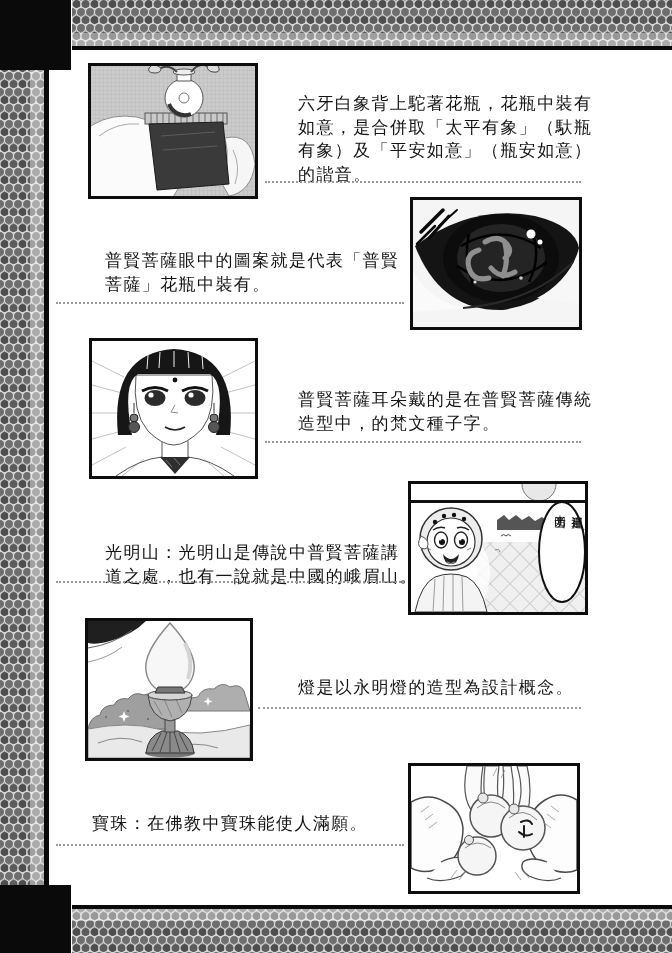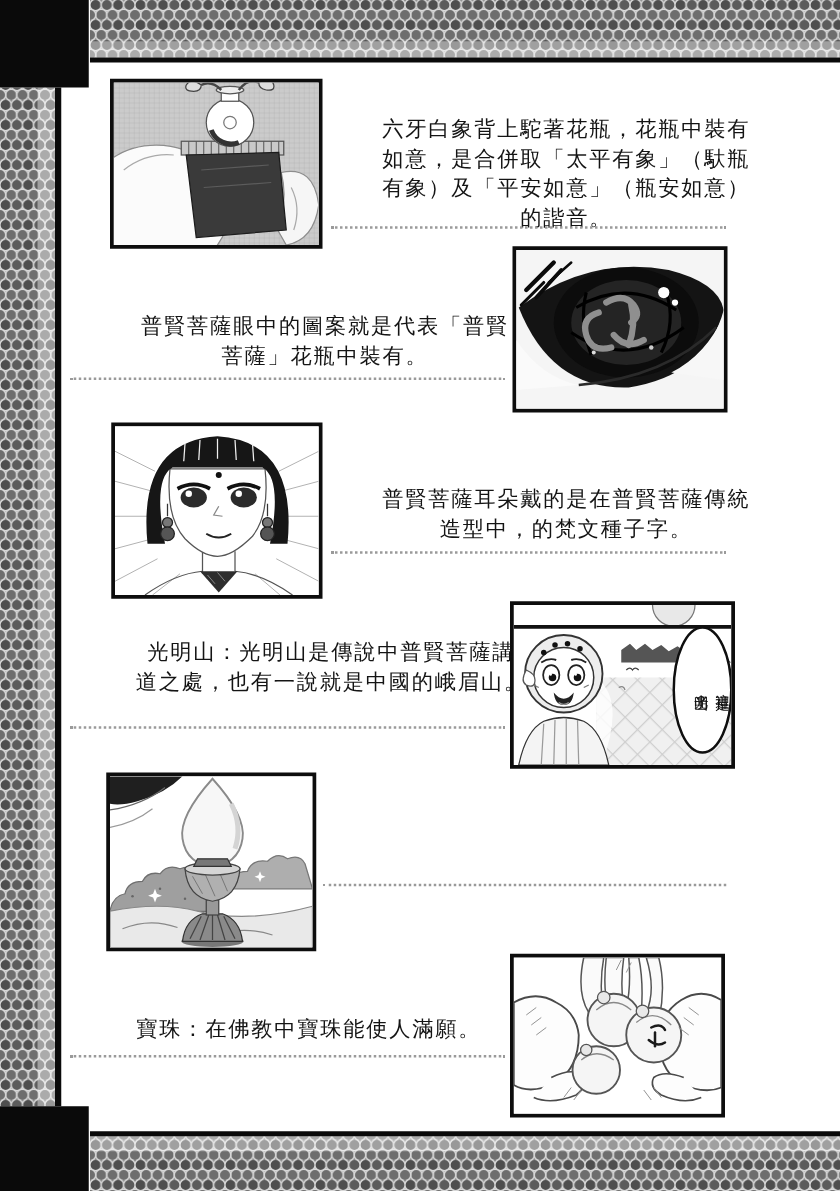--- a/index.html
+++ b/index.html
@@ -1,18 +1,18 @@
 <!DOCTYPE html>
 <html><head>
 <meta charset="utf-8">
 <style>
   html,body{margin:0;padding:0;background:#ffffff;}
   #page{
     position:relative;width:672px;height:953px;background:#ffffff;
-    overflow:hidden;font-family:"Liberation Sans",sans-serif;text-align:center;
+    overflow:hidden;font-family:"Liberation Sans",sans-serif;
   }
   .border-layer{position:absolute;left:0;top:0;width:672px;height:953px;pointer-events:none;}
   .panel{
     position:absolute;box-sizing:border-box;border:3px solid #0d0d0d;background:#ffffff;overflow:hidden;
   }
   .panel svg{display:block;width:100%;height:100%;}
   .note-text{
     position:absolute;font-size:17px;line-height:23.5px;letter-spacing:1.4px;
     color:#141414;white-space:pre-line;
   }
@@ -234,21 +234,21 @@
       <path d="M4,128 Q10,100 24,93 Q40,87 56,93 Q70,100 76,128 Z" fill="#f4f4f4" stroke="#333"></path>
       <path d="M24,95 L22,128 M33,92 L32,128 M42,91 L42,128 M51,92 L52,128" stroke="#9a9a9a"></path>
 
       <ellipse cx="151" cy="68" rx="23" ry="50" fill="#ffffff" stroke="#0f0f0f" stroke-width="2"></ellipse>
 
       <path d="M84,66 q4,-2 5,2" stroke="#888" fill="none"></path>
     </svg>
     <div class="bubble-text" style="left:134px;top:22px;width:40px;height:96px;">這裡是…
 光明山？</div>
   </div>
-  <div class="note-text" style="left:105px;top:510px;width:320px;">光明山：光明山是傳說中普賢菩薩講
+  <div class="note-text" style="left:105px;top:541px;width:320px;">光明山：光明山是傳說中普賢菩薩講
 道之處，也有一說就是中國的峨眉山。</div>
   <div class="dotline" style="left:56px;top:581px;width:348px;"></div>
 
   <div class="panel" style="left:85px;top:618px;width:168px;height:143px;">
     <svg viewBox="0 0 162 137" preserveAspectRatio="none">
       <rect width="162" height="137" fill="#ffffff"></rect>
 
       <path d="M0,0 L58,0 Q44,14 22,20 Q8,24 0,22 Z" fill="#1f1f1f"></path>
       <path d="M0,27 Q26,23 44,9" stroke="#666" fill="none"></path>
       <path d="M0,41 Q20,37 34,26" stroke="#9a9a9a" fill="none"></path>
@@ -272,20 +272,21 @@
       <path d="M60,74 L104,74 Q102,97 82,100 Q62,97 60,74 Z" fill="#b0b0b0" stroke="#444"></path>
       <path d="M66,80 L74,94 M76,78 L84,96 M88,78 L94,92" stroke="#777" stroke-width="0.8"></path>
 
       <path d="M82,2 C64,22 56,38 58,50 C60,64 70,72 82,72 C94,72 104,64 106,50 C108,38 100,22 82,2 Z" fill="#f7f7f7" stroke="#8a8a8a" stroke-width="1.5"></path>
       <path d="M97,22 Q106,40 100,58" stroke="#d4d4d4" stroke-width="4" fill="none"></path>
 
       <ellipse cx="82" cy="74" rx="22" ry="5" fill="#d5d5d5" stroke="#444"></ellipse>
       <path d="M70,66 L94,66 L97,72 L67,72 Z" fill="#777" stroke="#333"></path>
     </svg>
   </div>
+  <div class="note-text" style="left:298px;top:676px;width:310px;">燈是以永明燈的造型為設計概念。</div>
   <div class="dotline" style="left:258px;top:707px;width:323px;"></div>
 
   <div class="panel" style="left:408px;top:763px;width:172px;height:131px;">
     <svg viewBox="0 0 166 125" preserveAspectRatio="none">
       <rect width="166" height="125" fill="#ffffff"></rect>
 
       <g fill="#fafafa" stroke="#555" stroke-width="1.2">
         <path d="M56,0 q-6,28 4,44 l12,4 q-4,-26 0,-48 Z"></path>
         <path d="M74,0 q-3,26 2,42 l12,2 q-3,-24 0,-44 Z"></path>
         <path d="M92,0 q2,24 -2,40 l12,4 q2,-24 -2,-44 Z"></path>

